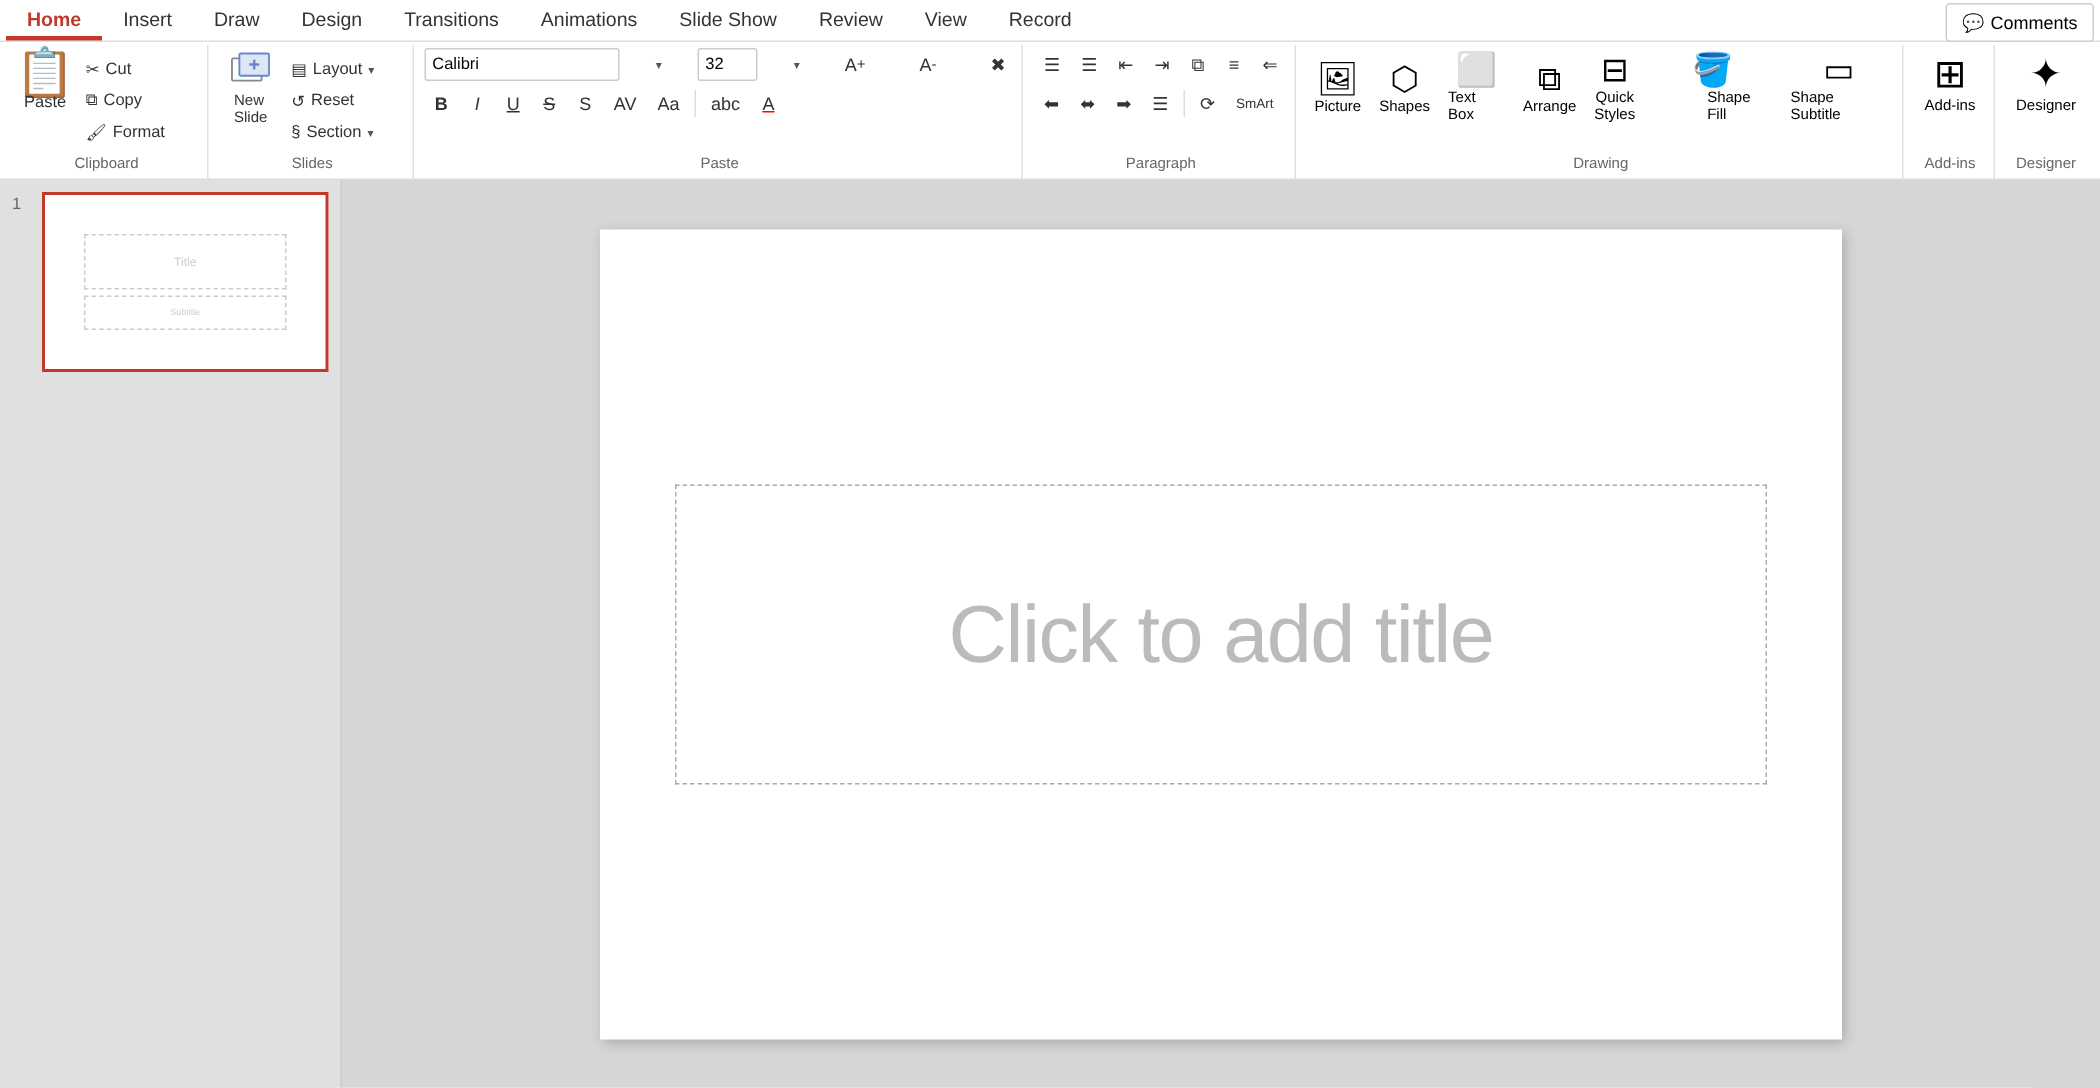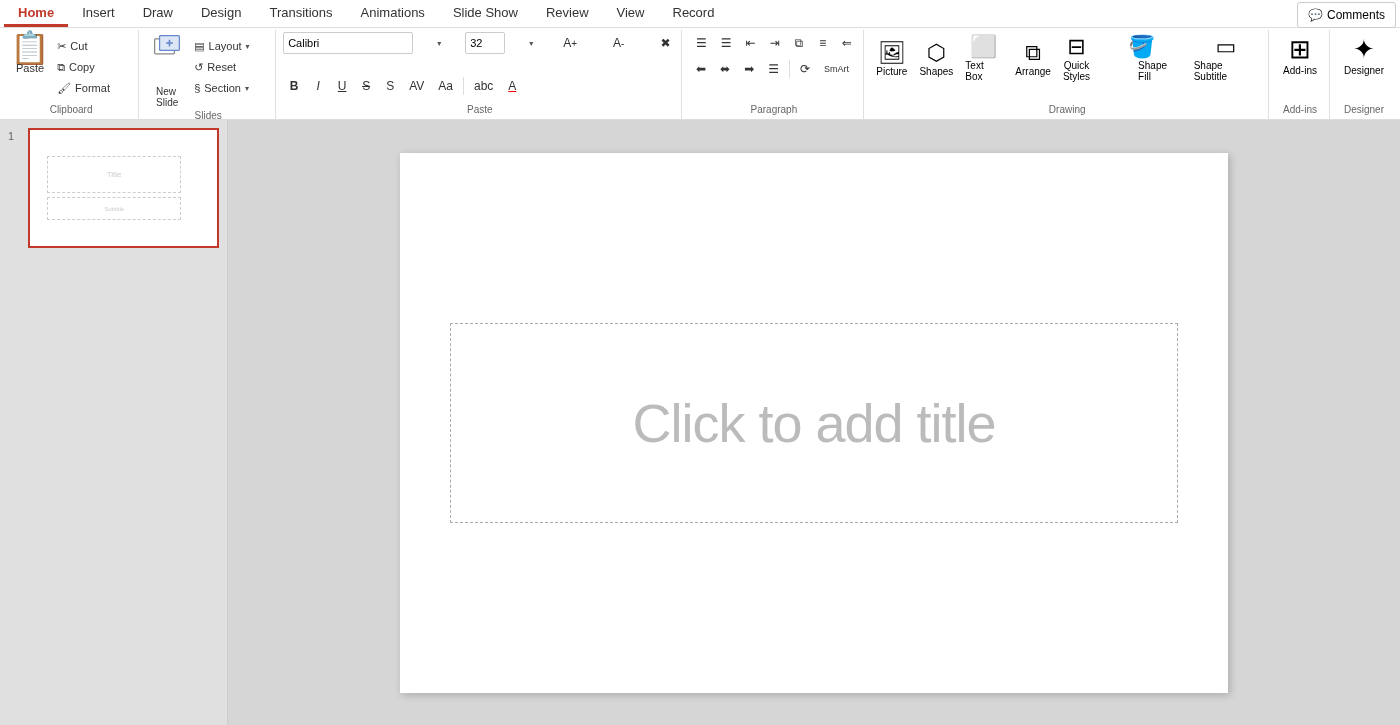--- a/index.html
+++ b/index.html
@@ -173,21 +173,21 @@
       padding-top: 2px;
       min-width: 14px;
     }
     .slide-thumbnail {
       flex: 1;
       background: #fff;
       border: 2px solid #c0392b;
       height: 120px;
       display: flex;
       align-items: center;
-      justify-content: flex-start;
+      justify-content: center;
       cursor: pointer;
     }
 
     
     .canvas-area {
       flex: 1;
       display: flex;
       align-items: center;
       justify-content: center;
       background: #d6d6d6;
@@ -308,21 +308,21 @@
     <div class="ribbon-group-content">
       <div style="display:flex;flex-direction:column;align-items:center;cursor:pointer;padding:2px 6px;border-radius:3px;">
         <div class="ribbon-icon" style="font-size:28px; position:relative;">
           <svg width="34" height="34" viewBox="0 0 34 34">
             <rect x="2" y="6" width="24" height="18" rx="1" fill="#fff" stroke="#888" stroke-width="1.5"></rect>
             <rect x="8" y="2" width="24" height="18" rx="1" fill="#dde6f5" stroke="#6688cc" stroke-width="1.5"></rect>
             <line x1="20" y1="7" x2="20" y2="15" stroke="#6688cc" stroke-width="2"></line>
             <line x1="16" y1="11" x2="24" y2="11" stroke="#6688cc" stroke-width="2"></line>
           </svg>
         </div>
-        <span style="font-size:10px;color:#333;margin-top:24px;">New<br>Slide</span>
+        <span style="font-size:10px;color:#333;">New<br>Slide</span>
       </div>
       <div class="ribbon-column" style="margin-top:4px;">
         <div class="ribbon-btn ribbon-btn-small">
           <span>▤</span>
           <span>Layout</span>
           <span class="dropdown-arrow">▾</span>
         </div>
         <div class="ribbon-btn ribbon-btn-small">
           <span>↺</span>
           <span>Reset</span>
@@ -332,21 +332,21 @@
           <span>Section</span>
           <span class="dropdown-arrow">▾</span>
         </div>
       </div>
     </div>
     <div class="ribbon-group-label">Slides</div>
   </div>
 
   <div class="ribbon-group" style="min-width:200px;">
     <div class="ribbon-group-content" style="flex-direction:column;">
-      <div class="ribbon-row" style="margin-bottom:19px;gap:24px;">
+      <div class="ribbon-row" style="margin-bottom:2px;gap:24px;">
         <input class="font-input" value="Calibri" style="">
         <span class="dropdown-arrow">▾</span>
         <input class="font-size-input" value="32" style="">
         <span class="dropdown-arrow">▾</span>
         <button class="fmt-btn" title="Increase Font Size">A<sup>+</sup></button>
         <button class="fmt-btn" title="Decrease Font Size">A<sup>-</sup></button>
         <button class="fmt-btn" title="Clear All Formatting">✖</button>
       </div>
       <div class="ribbon-row">
         <button class="fmt-btn bold">B</button>

